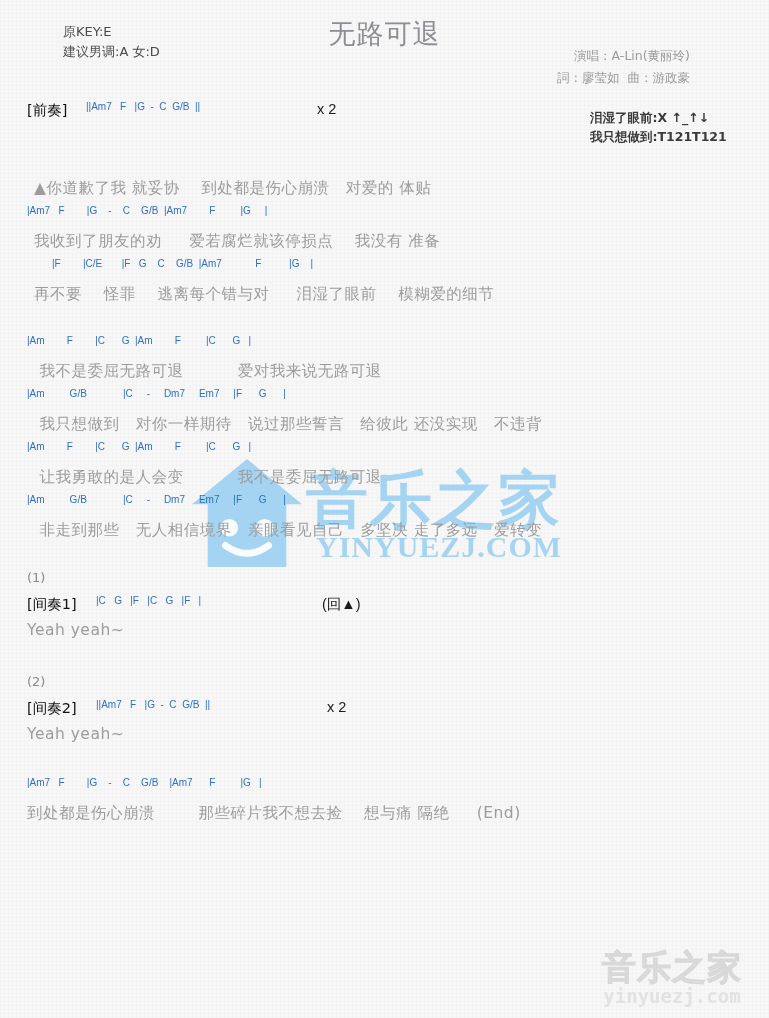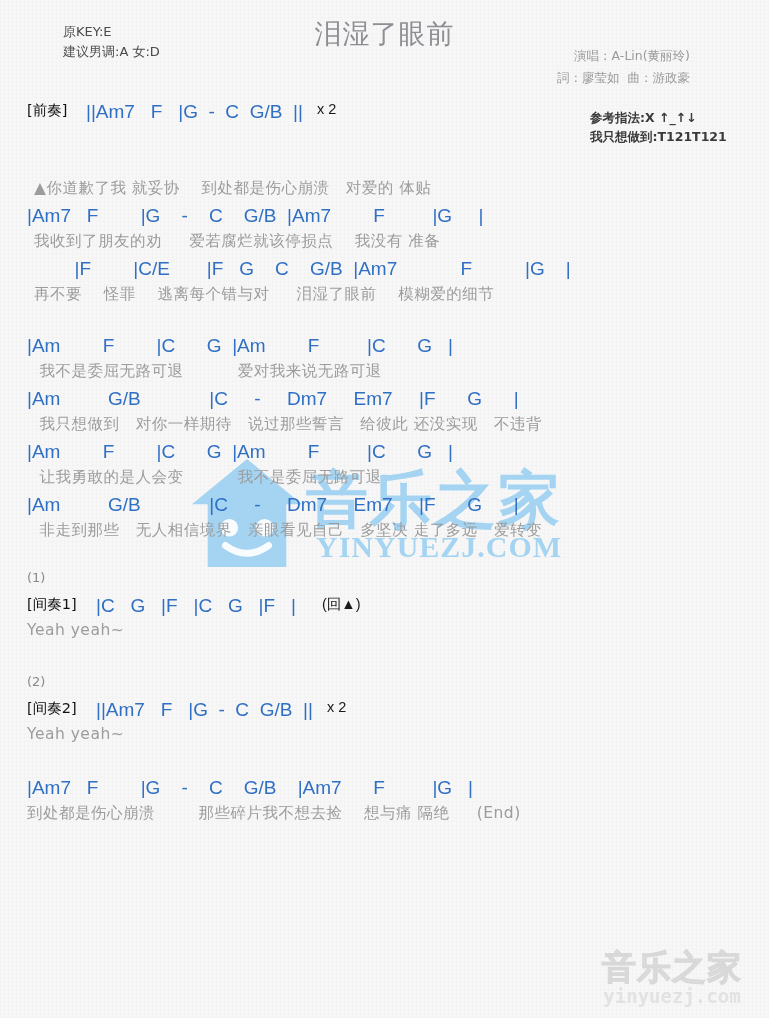--- a/index.html
+++ b/index.html
@@ -125,21 +125,21 @@
     font-size: 12.5px;
     color: #3a3a3a;
     font-weight: bold;
     line-height: 19px;
     text-align: left;
     font-family: "DejaVu Sans", sans-serif;
   }
 
   
   .chordline {
-    font-size: 19px;
+    font-size: 10px;
     color: #2f6fc4;
     font-family: "Liberation Sans", sans-serif;
     letter-spacing: 0px;
   }
   .lyricline {
     font-size: 15.5px;
     color: #9c9c9c;
     font-family: "DejaVu Sans", sans-serif;
     letter-spacing: 0.5px;
   }
@@ -180,26 +180,26 @@
   <div class="wm-bottom">
     <div class="wmb-text">音乐之家</div>
     <div class="wmb-url">yinyuezj.com</div>
   </div>
 
   <div class="layer">
 
     <div class="abs keyinfo" style="left:63px; top:22px;">原KEY:E</div>
     <div class="abs keyinfo" style="left:63px; top:42px;">建议男调:A 女:D</div>
 
-    <div class="abs title" style="left:0px; top:16px; width:769px; text-align:center; white-space:normal;">泪湿了眼前</div>
+    <div class="abs title" style="left:0px; top:16px; width:769px; text-align:center; white-space:normal;">无路可退</div>
 
     <div class="abs credits" style="right:24px; top:45px;">演唱：A-Lin(黄丽玲)</div>
     <div class="abs credits" style="right:24px; top:67px;">詞：廖莹如  曲：游政豪</div>
 
-    <div class="abs pattern" style="left:590px; top:108px;">参考指法:X ↑_↑↓</div>
+    <div class="abs pattern" style="left:590px; top:108px;">泪湿了眼前:X ↑_↑↓</div>
     <div class="abs pattern" style="left:590px; top:127px;">我只想做到:T121T121</div>
 
     <div class="abs section" style="left:27px; top:101px;">[前奏]</div>
     <div class="abs chordline" style="left:86px; top:101px;">||Am7   F   |G  -  C  G/B  ||</div>
     <div class="abs plain dark" style="left:317px; top:101px;">x 2</div>
 
     <div class="abs lyricline" style="left:34px; top:178px;">▲你道歉了我 就妥协    到处都是伤心崩溃   对爱的 体贴</div>
 
     <div class="abs chordline" style="left:27px; top:205px;">|Am7   F        |G    -    C    G/B  |Am7        F         |G     |</div>
     <div class="abs lyricline" style="left:34px; top:231px;">我收到了朋友的劝     爱若腐烂就该停损点    我没有 准备</div>

